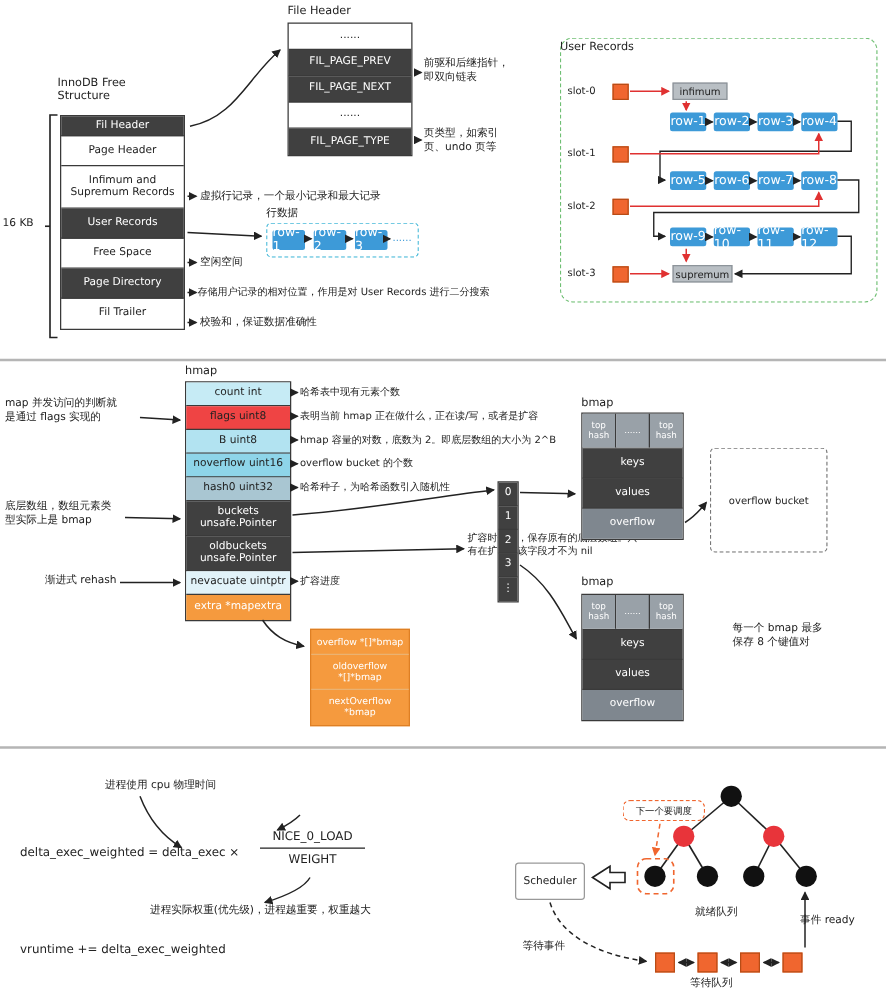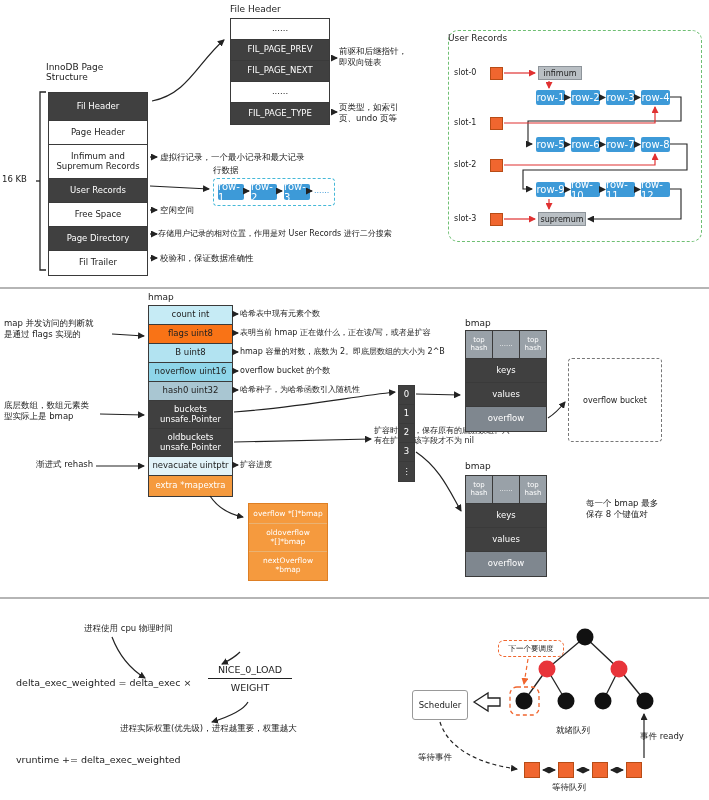--- a/index.html
+++ b/index.html
@@ -23,27 +23,27 @@
 .dash-gray{border:1.5px dashed #777;border-radius:4px}
 .dash-or{border:1.5px dashed #f0662f;border-radius:6px}
 .flex-c{display:flex;align-items:center;justify-content:center;text-align:center}
 .divider{position:absolute;left:0;width:709px;border-top:2px solid #b5b5b5}
 </style>
 </head>
 <body>
 
 <div id="canvas">
 
-  <div class="abs cap" style="left:46px;top:62px;width:104px" data-bind="s1.innodb_title">InnoDB Page
+  <div class="abs cap" style="left:46px;top:62px;width:104px" data-bind="s1.innodb_title">InnoDB Free
 Structure</div>
 
   <div class="abs note" style="left:2px;top:174px;width:34px" data-bind="s1.size_label">16 KB</div>
 
   <div class="abs tbl" style="left:48px;top:92px;width:100px">
-    <div class="or" style="height:28px" data-bind="s1.page_table.0">Fil Header</div>
+    <div class="or" style="height:16px" data-bind="s1.page_table.0">Fil Header</div>
     <div style="height:24px" data-bind="s1.page_table.1">Page Header</div>
     <div style="height:34px" data-bind="s1.page_table.2">Infimum and
 Supremum Records</div>
     <div class="or" style="height:24px" data-bind="s1.page_table.3">User Records</div>
     <div style="height:24px" data-bind="s1.page_table.4">Free Space</div>
     <div class="or" style="height:24px" data-bind="s1.page_table.5">Page Directory</div>
     <div style="height:24px" data-bind="s1.page_table.6">Fil Trailer</div>
   </div>
 
   <div class="abs cap" style="left:230px;top:4px;width:100px" data-bind="s1.file_header.title">File Header</div>
@@ -100,21 +100,21 @@
   <div class="chip" style="left:536px;top:182px;width:29px;height:15px" data-bind="s1.user_records.rows.8">row-9</div>
   <div class="chip" style="left:571px;top:182px;width:29px;height:15px" data-bind="s1.user_records.rows.9">row-10</div>
   <div class="chip" style="left:606px;top:182px;width:29px;height:15px" data-bind="s1.user_records.rows.10">row-11</div>
   <div class="chip" style="left:641px;top:182px;width:29px;height:15px" data-bind="s1.user_records.rows.11">row-12</div>
 
   <div class="divider" style="top:287px"></div>
 
   <div class="abs cap" style="left:148px;top:292px;width:85px" data-bind="s2.hmap_title">hmap</div>
   <div class="abs tbl" style="left:148px;top:305px;width:85px">
     <div class="sm" style="height:19px;background:#c6ebf5" data-bind="s2.hmap_rows.0">count int</div>
-    <div class="sm" style="height:19px;background:#f97316" data-bind="s2.hmap_rows.1">flags uint8</div>
+    <div class="sm" style="height:19px;background:#ef4444" data-bind="s2.hmap_rows.1">flags uint8</div>
     <div class="sm" style="height:19px;background:#b2e3f1" data-bind="s2.hmap_rows.2">B uint8</div>
     <div class="sm" style="height:19px;background:#8ed5e9" data-bind="s2.hmap_rows.3">noverflow uint16</div>
     <div class="sm" style="height:19px;background:#a9c6d2" data-bind="s2.hmap_rows.4">hash0 uint32</div>
     <div class="or sm" style="height:28px" data-bind="s2.hmap_rows.5">buckets
 unsafe.Pointer</div>
     <div class="or sm" style="height:28px" data-bind="s2.hmap_rows.6">oldbuckets
 unsafe.Pointer</div>
     <div class="sm" style="height:19px;background:#e2f3f9" data-bind="s2.hmap_rows.7">nevacuate uintptr</div>
     <div class="sm" style="height:20px;background:#f59a3e;color:#fff" data-bind="s2.hmap_rows.8">extra *mapextra</div>
   </div>

